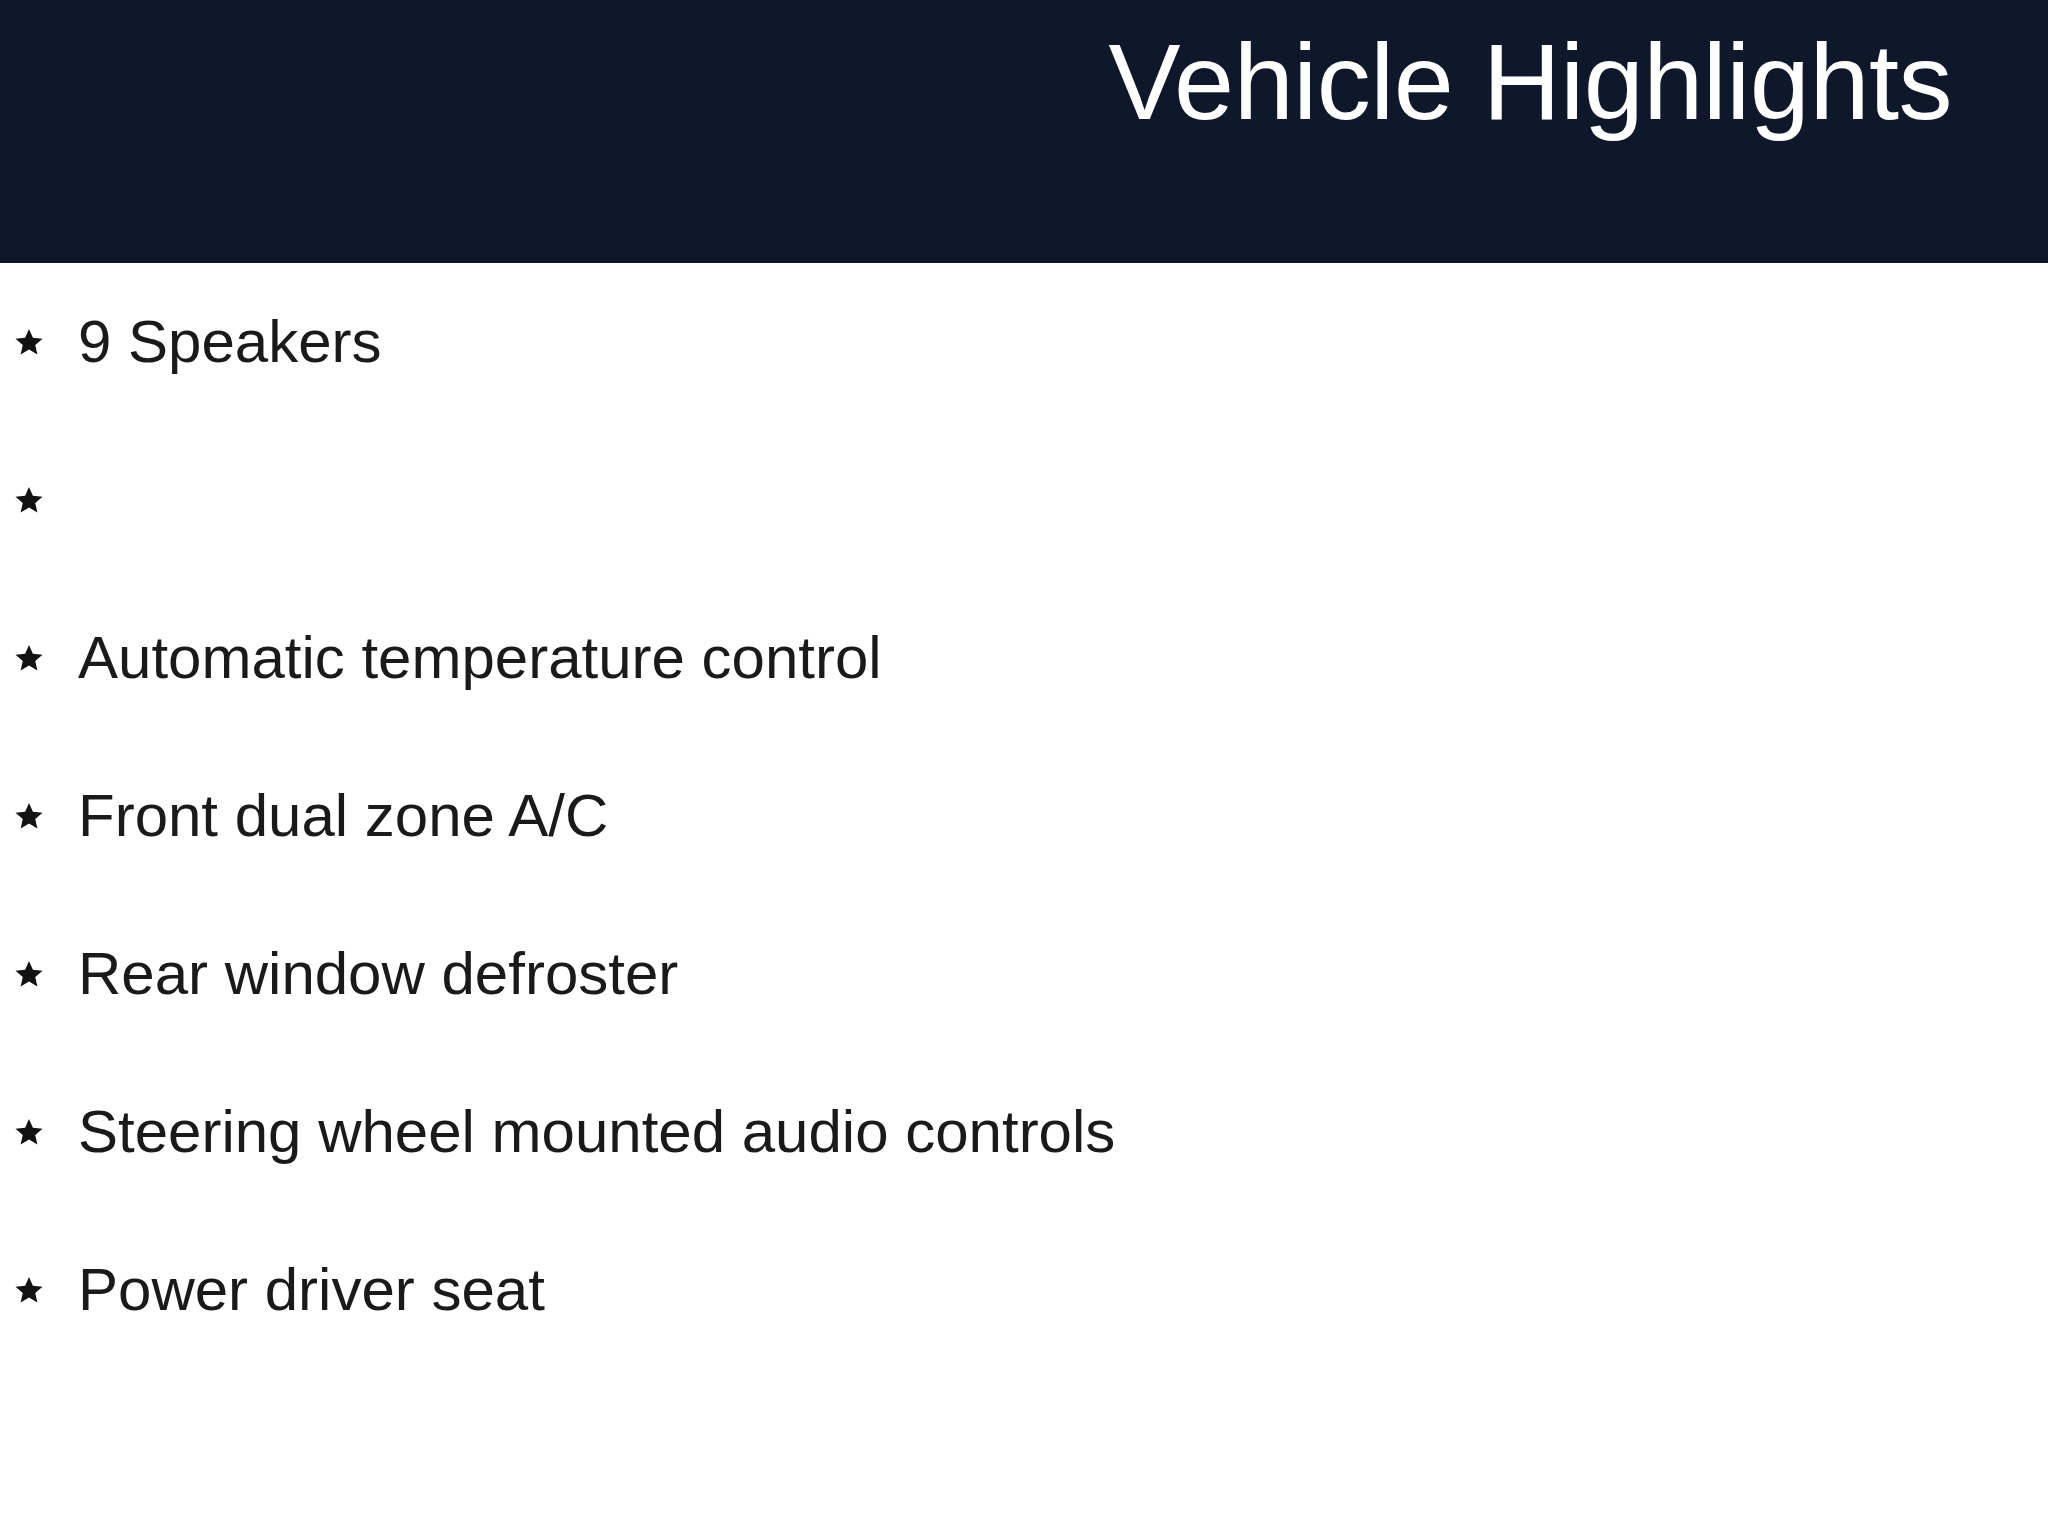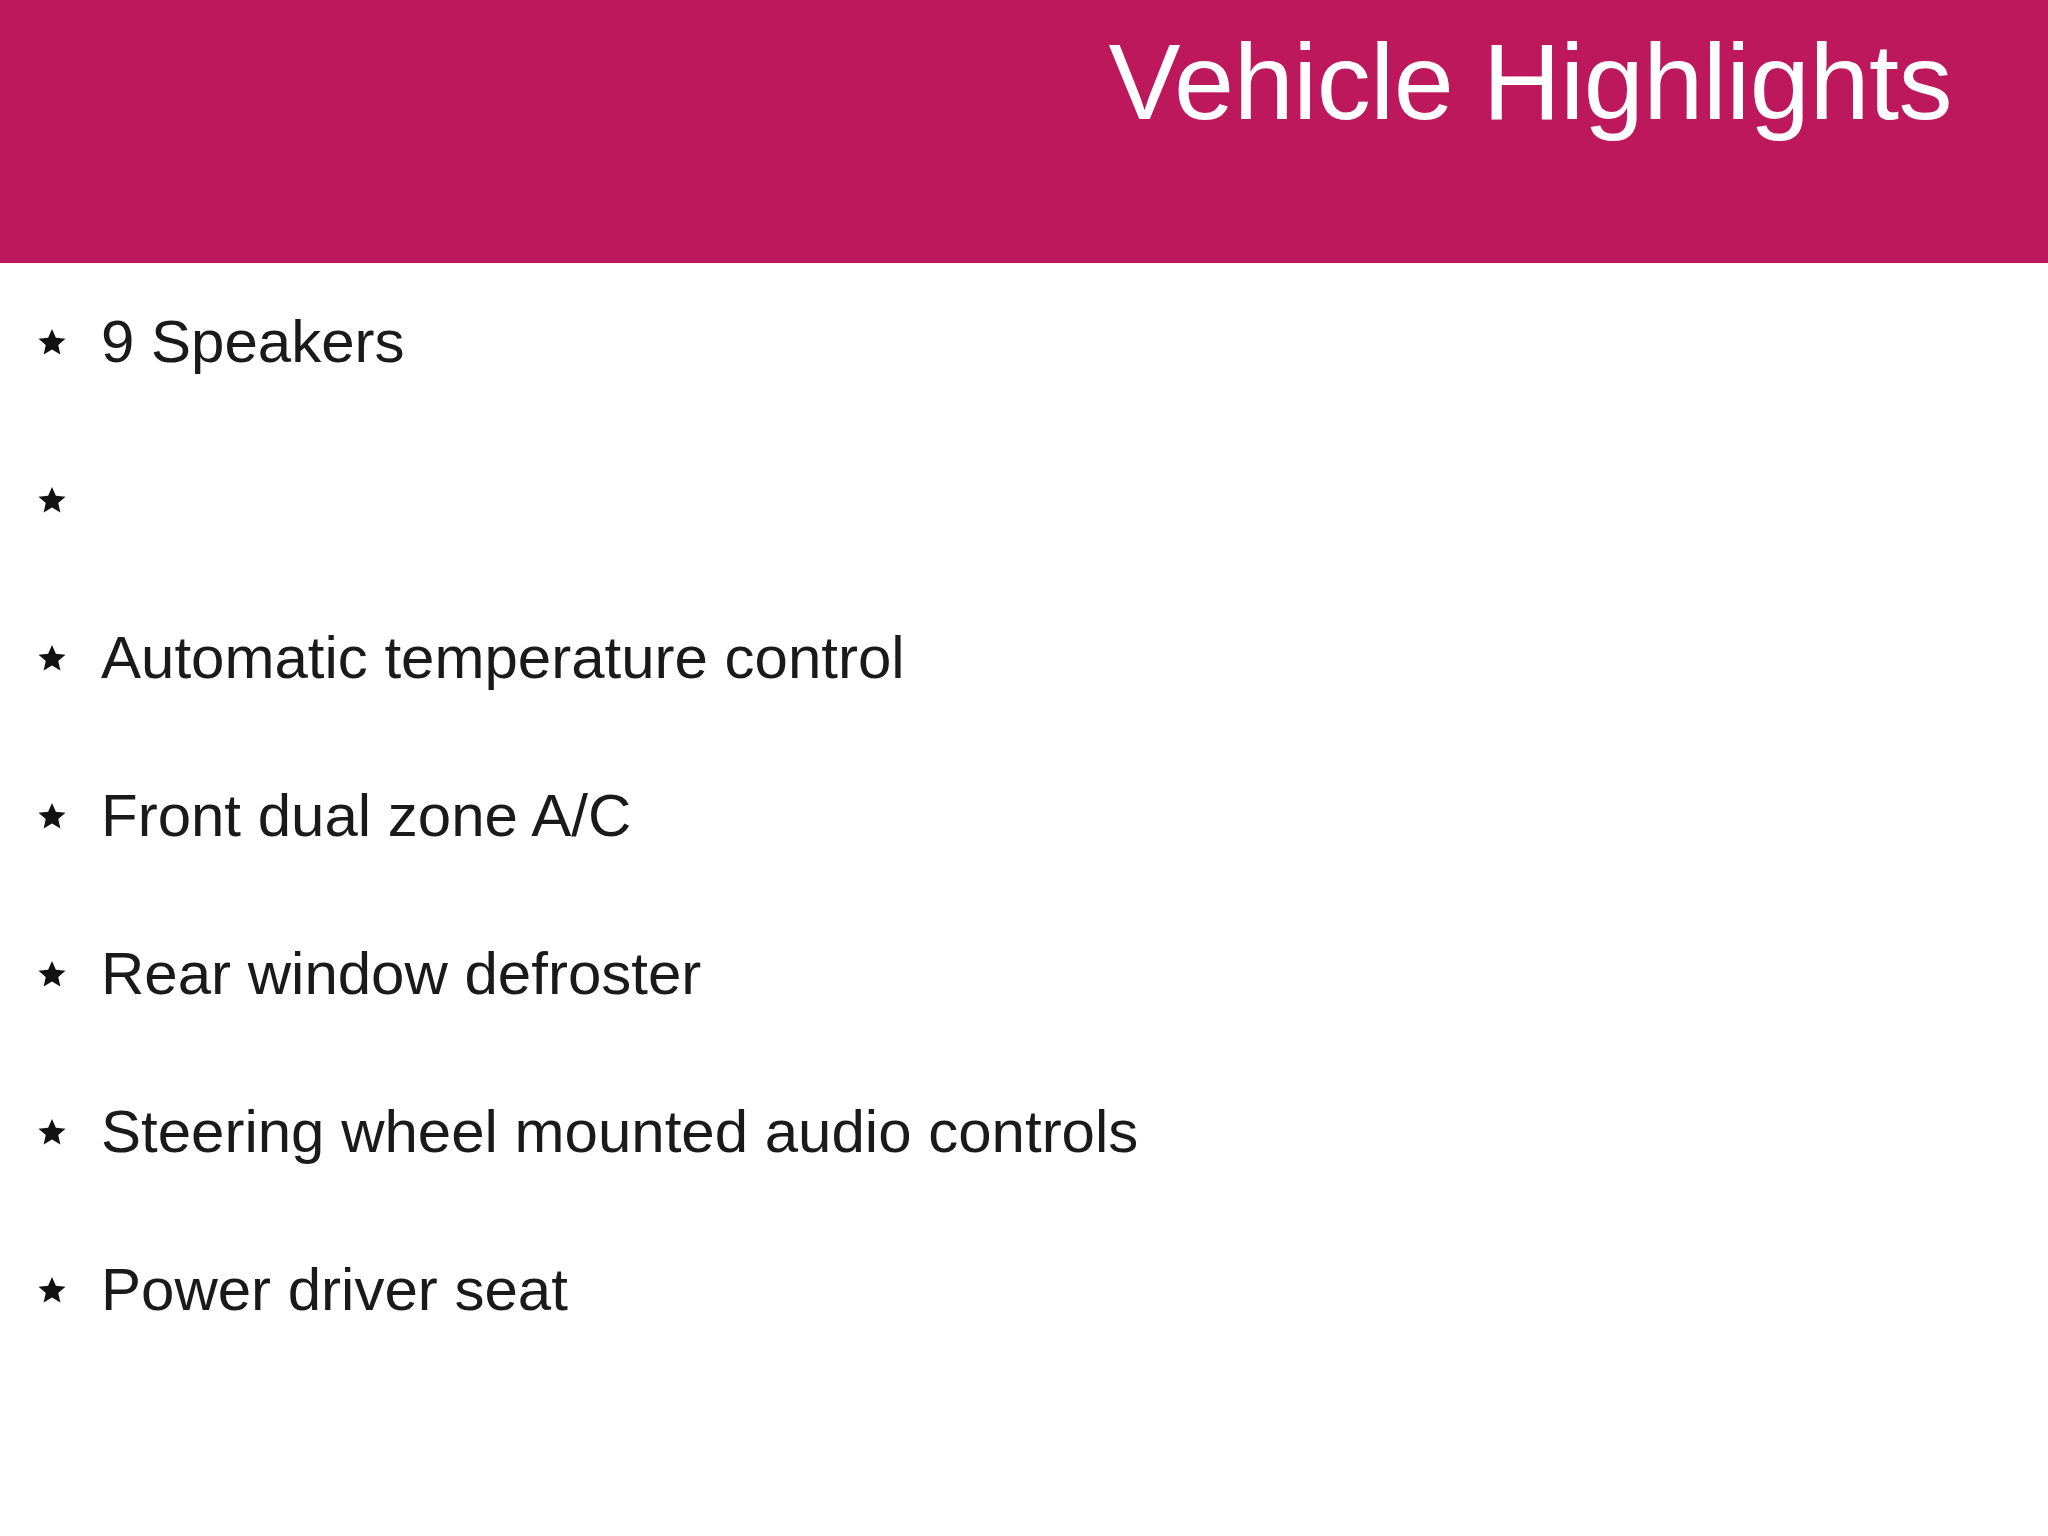--- a/index.html
+++ b/index.html
@@ -22,21 +22,21 @@
     overflow: hidden;
   }
 
   
   .header-band {
     position: absolute;
     left: 0;
     top: 0;
     width: 2048px;
     height: 263px;
-    background: #be185d;
+    background: #0f172a;
     box-sizing: border-box;
   }
   .header-title {
     position: absolute;
     right: 96px;
     top: 18px;
     margin: 0;
     font-family: "Liberation Sans", sans-serif;
     font-size: 108px;
     font-weight: 400;
@@ -55,21 +55,21 @@
     width: 2048px;
     margin: 0;
     padding: 0;
     list-style: none;
   }
   .highlight-item {
     position: relative;
     display: flex;
     align-items: center;
     height: 158px;
-    padding-left: 37px;
+    padding-left: 14px;
     box-sizing: border-box;
   }
   .highlight-item:first-child {
     height: 158px;
   }
   .star-icon {
     flex: 0 0 auto;
     width: 30px;
     height: 60px;
     margin-right: 34px;

